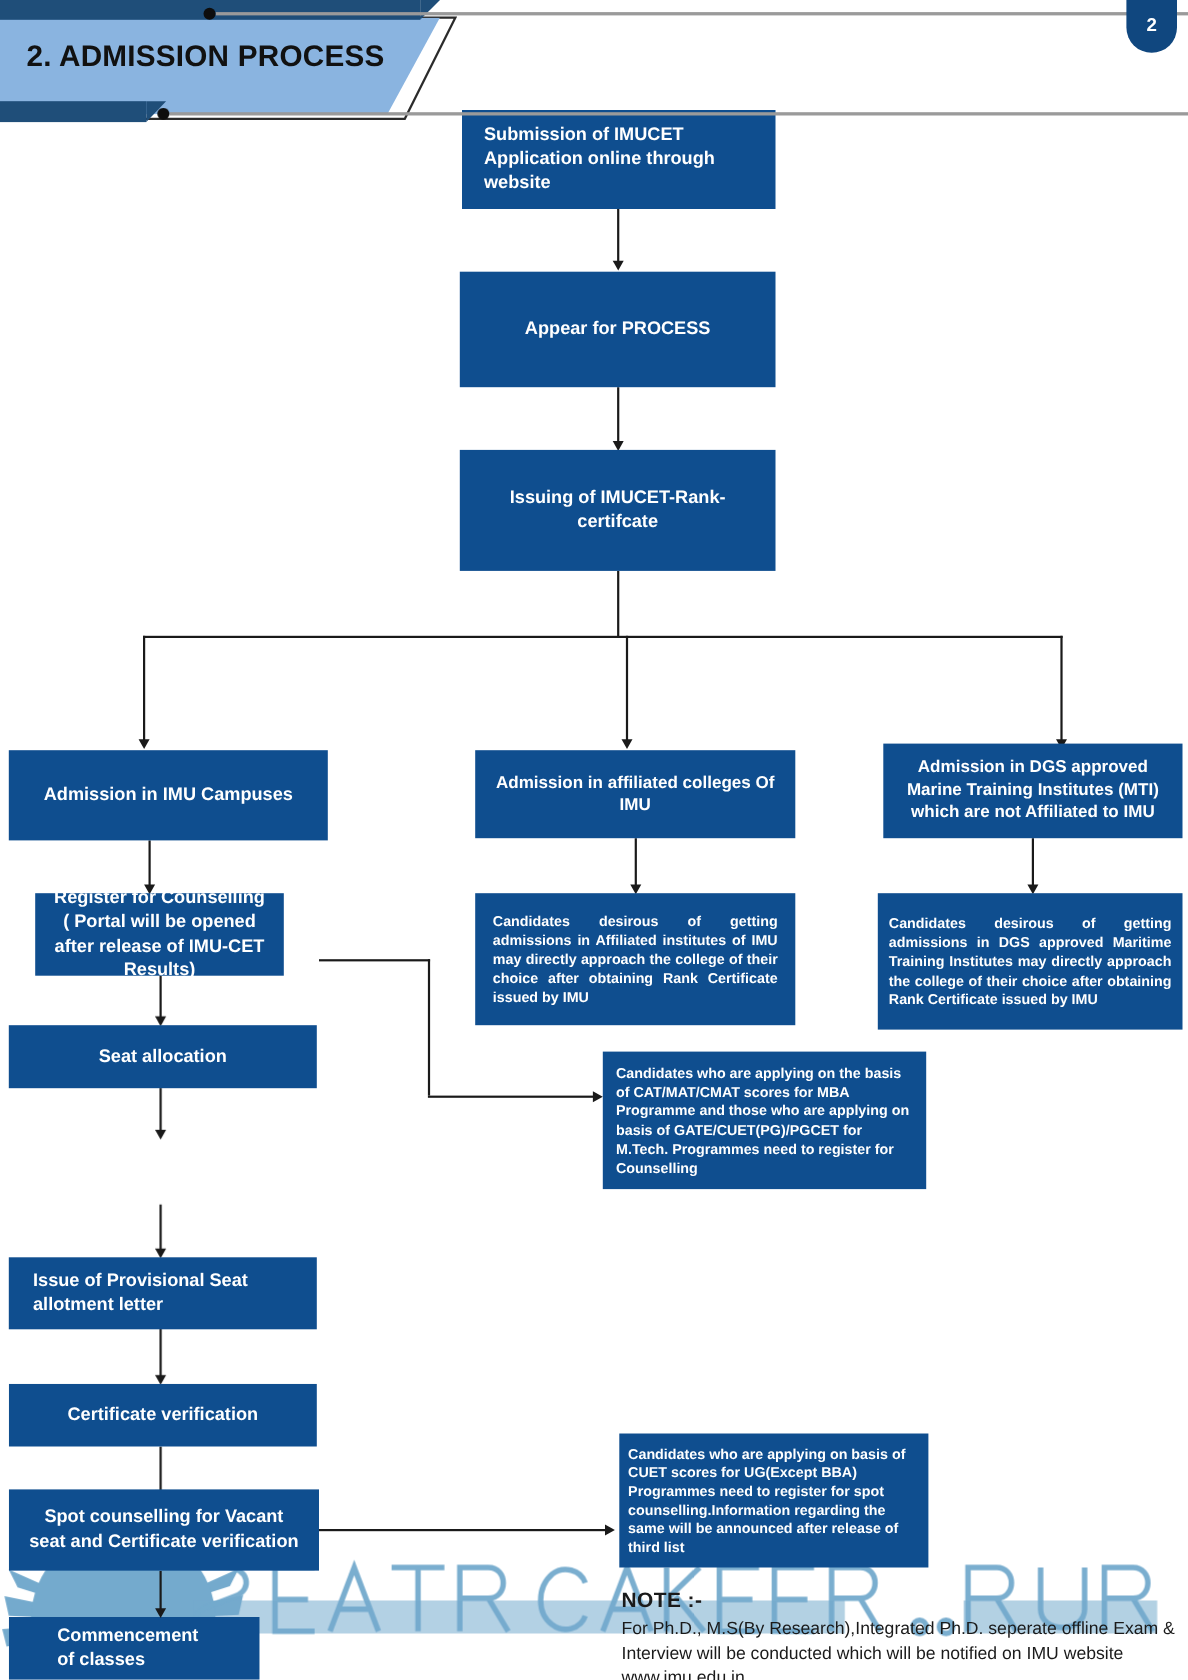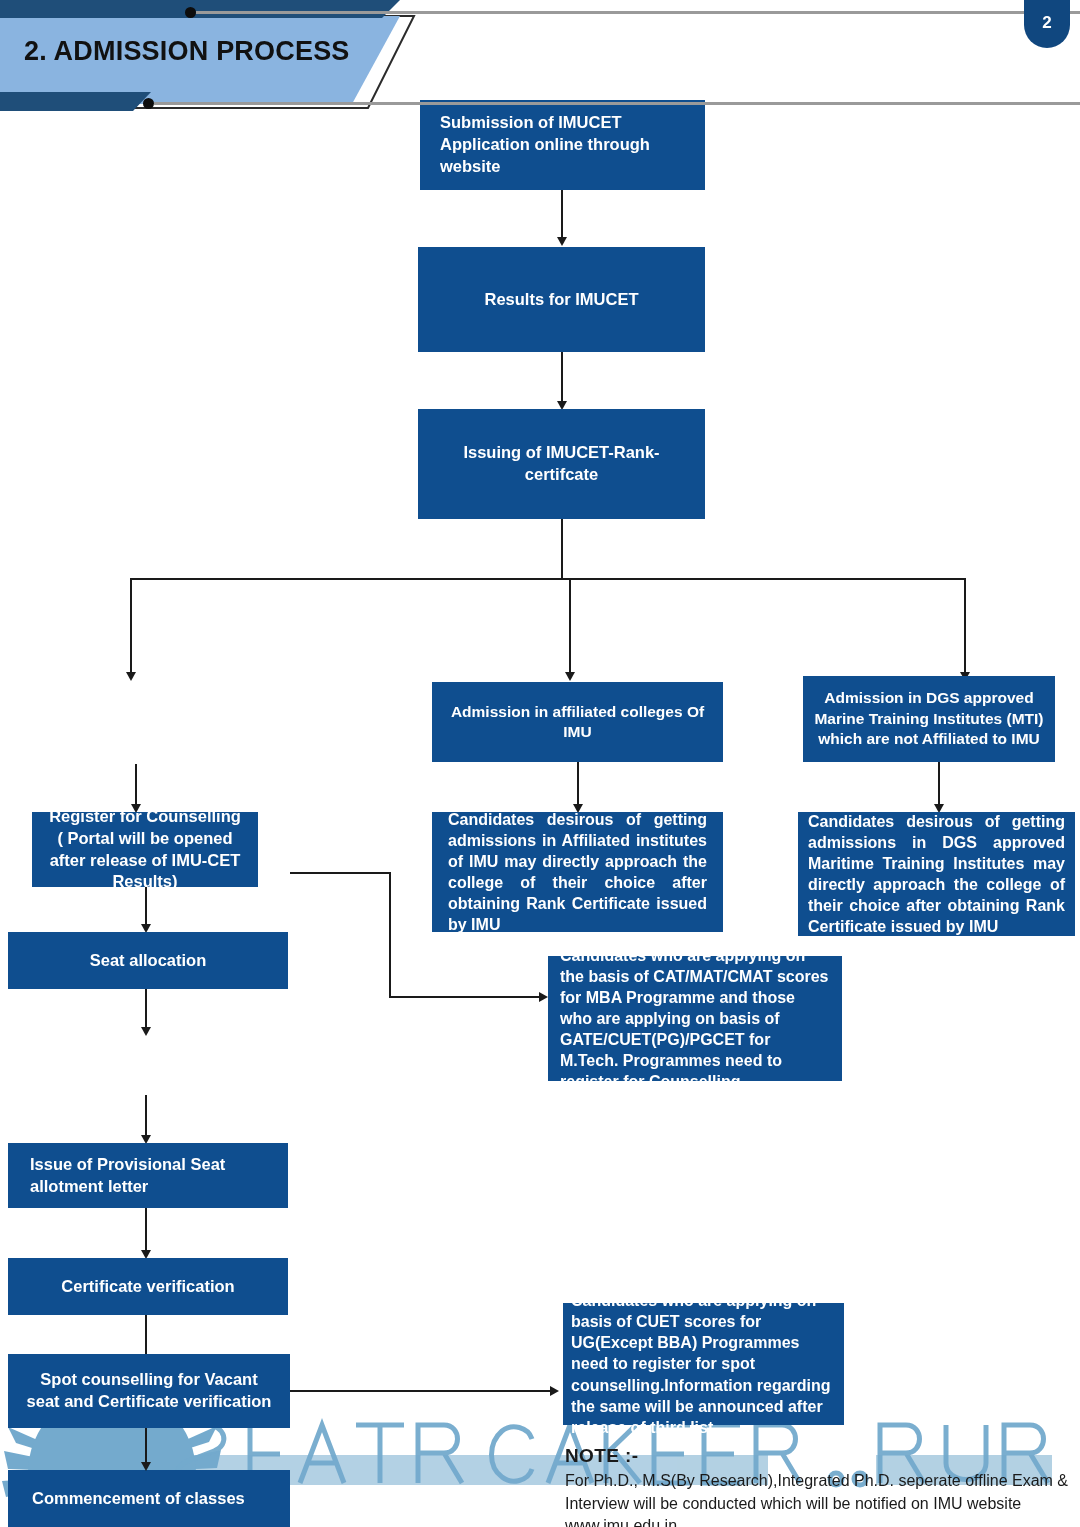--- a/index.html
+++ b/index.html
@@ -129,21 +129,21 @@
     font-weight: bold;
     line-height: 1.32;
   }
   .box.c  { text-align: center; }
   .box.l  { text-align: left; }
   .box.j  { text-align: justify; text-align-last: left; }
   .box .inner { width: 100%; }
 
   .fs17 { font-size: 16.5px; }
   .fs16 { font-size: 15.5px; }
-  .fs15 { font-size: 16px; }
+  .fs15 { font-size: 13px; }
 
   .pad-lr-20 { padding: 0 20px; }
   .pad-lr-14 { padding: 0 14px; }
 
   
   .vline {
     position: absolute;
     width: 2px;
     background: #1a1a1a;
     z-index: 2;
@@ -263,45 +263,48 @@
   <div id="page-badge">2</div>
 
   <div class="box c fs17 pad-lr-20" style="left:420px; top:100px; width:285px; height:90px; align-items:flex-start; justify-content:center; text-align:left;">
     <div class="inner">Submission of IMUCET Application online through website</div>
   </div>
 
   <div class="vline" style="left:561px; top:190px; height:49px;"></div>
   <div class="arrow-down" style="left:557px; top:237px;"></div>
 
   <div class="box c fs17 pad-lr-20" style="left:418px; top:247px; width:287px; height:105px;">
-    <div class="inner">Results for IMUCET</div>
+    <div class="inner">Appear for PROCESS</div>
   </div>
 
   <div class="vline" style="left:561px; top:352px; height:51px;"></div>
   <div class="arrow-down" style="left:557px; top:401px;"></div>
 
   <div class="box c fs17 pad-lr-20" style="left:418px; top:409px; width:287px; height:110px;">
     <div class="inner">Issuing of IMUCET-Rank-certifcate</div>
   </div>
 
   <div class="vline" style="left:561px; top:519px; height:60px;"></div>
   <div class="hline" style="left:130px; top:578px; width:836px;"></div>
   <div class="vline" style="left:130px; top:578px; height:96px;"></div>
   <div class="arrow-down" style="left:126px; top:672px;"></div>
   <div class="vline" style="left:569px; top:578px; height:96px;"></div>
   <div class="arrow-down" style="left:565px; top:672px;"></div>
   <div class="vline" style="left:964px; top:578px; height:96px;"></div>
   <div class="arrow-down" style="left:960px; top:672px;"></div>
 
+  <div class="box c fs17 pad-lr-14" style="left:8px; top:682px; width:290px; height:82px;">
+    <div class="inner">Admission in IMU Campuses</div>
+  </div>
 
   <div class="box c fs16 pad-lr-14" style="left:432px; top:682px; width:291px; height:80px;">
     <div class="inner">Admission in affiliated colleges Of IMU</div>
   </div>
 
-  <div class="box c fs16 pad-lr-12" style="left:803px; top:676px; width:252px; height:86px; padding:0 8px;">
+  <div class="box c fs16 pad-lr-12" style="left:803px; top:676px; width:272px; height:86px; padding:0 8px;">
     <div class="inner">Admission in DGS approved Marine Training Institutes (MTI) which are not Affiliated to IMU</div>
   </div>
 
   <div class="vline" style="left:135px; top:764px; height:42px;"></div>
   <div class="arrow-down" style="left:131px; top:804px;"></div>
 
   <div class="vline" style="left:577px; top:762px; height:44px;"></div>
   <div class="arrow-down" style="left:573px; top:804px;"></div>
 
   <div class="vline" style="left:938px; top:762px; height:44px;"></div>
@@ -363,21 +366,21 @@
   <div class="box c fs17 pad-lr-14" style="left:8px; top:1354px; width:282px; height:74px; z-index:5;">
     <div class="inner">Spot counselling for Vacant seat and Certificate verification</div>
   </div>
 
   <div class="hline" style="left:290px; top:1390px; width:262px; z-index:6;"></div>
   <div class="arrow-right" style="left:550px; top:1386px; z-index:6;"></div>
 
   <div class="vline" style="left:145px; top:1428px; height:36px; z-index:6;"></div>
   <div class="arrow-down" style="left:141px; top:1462px; z-index:6;"></div>
 
-  <div class="box l fs17" style="left:8px; top:1470px; width:282px; height:57px; padding:0 24px; z-index:5;">
+  <div class="box l fs17" style="left:8px; top:1470px; width:228px; height:57px; padding:0 44px; z-index:5;">
     <div class="inner">Commencement of classes</div>
   </div>
 
   <div id="note">
     <div class="note-label">NOTE :-</div>
     <div class="note-body">For Ph.D., M.S(By Research),Integrated Ph.D. seperate offline Exam &amp; Interview will be conducted which will be notified on IMU website www.imu.edu.in.</div>
   </div>
 
 </div>
 

